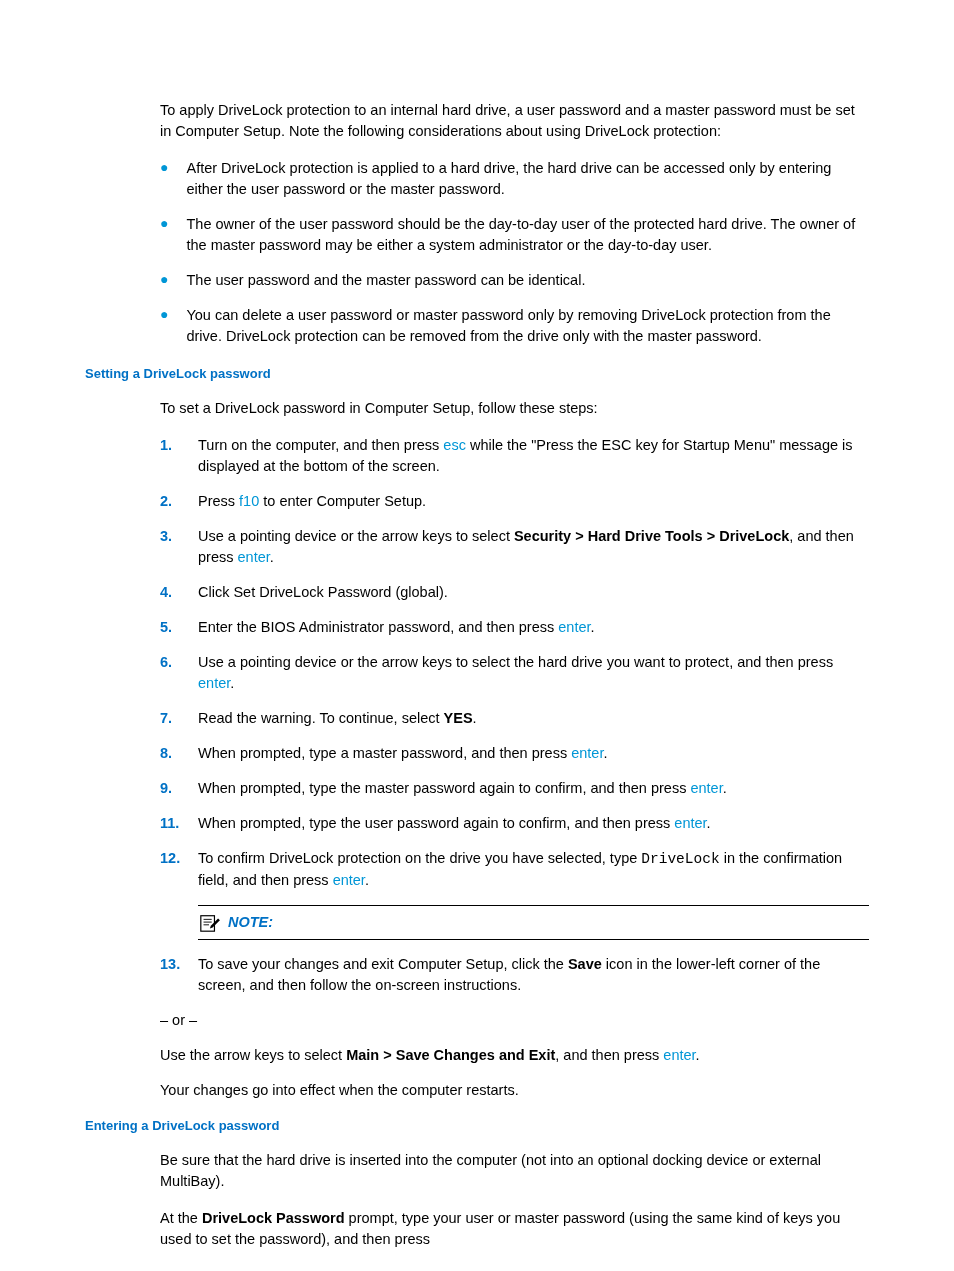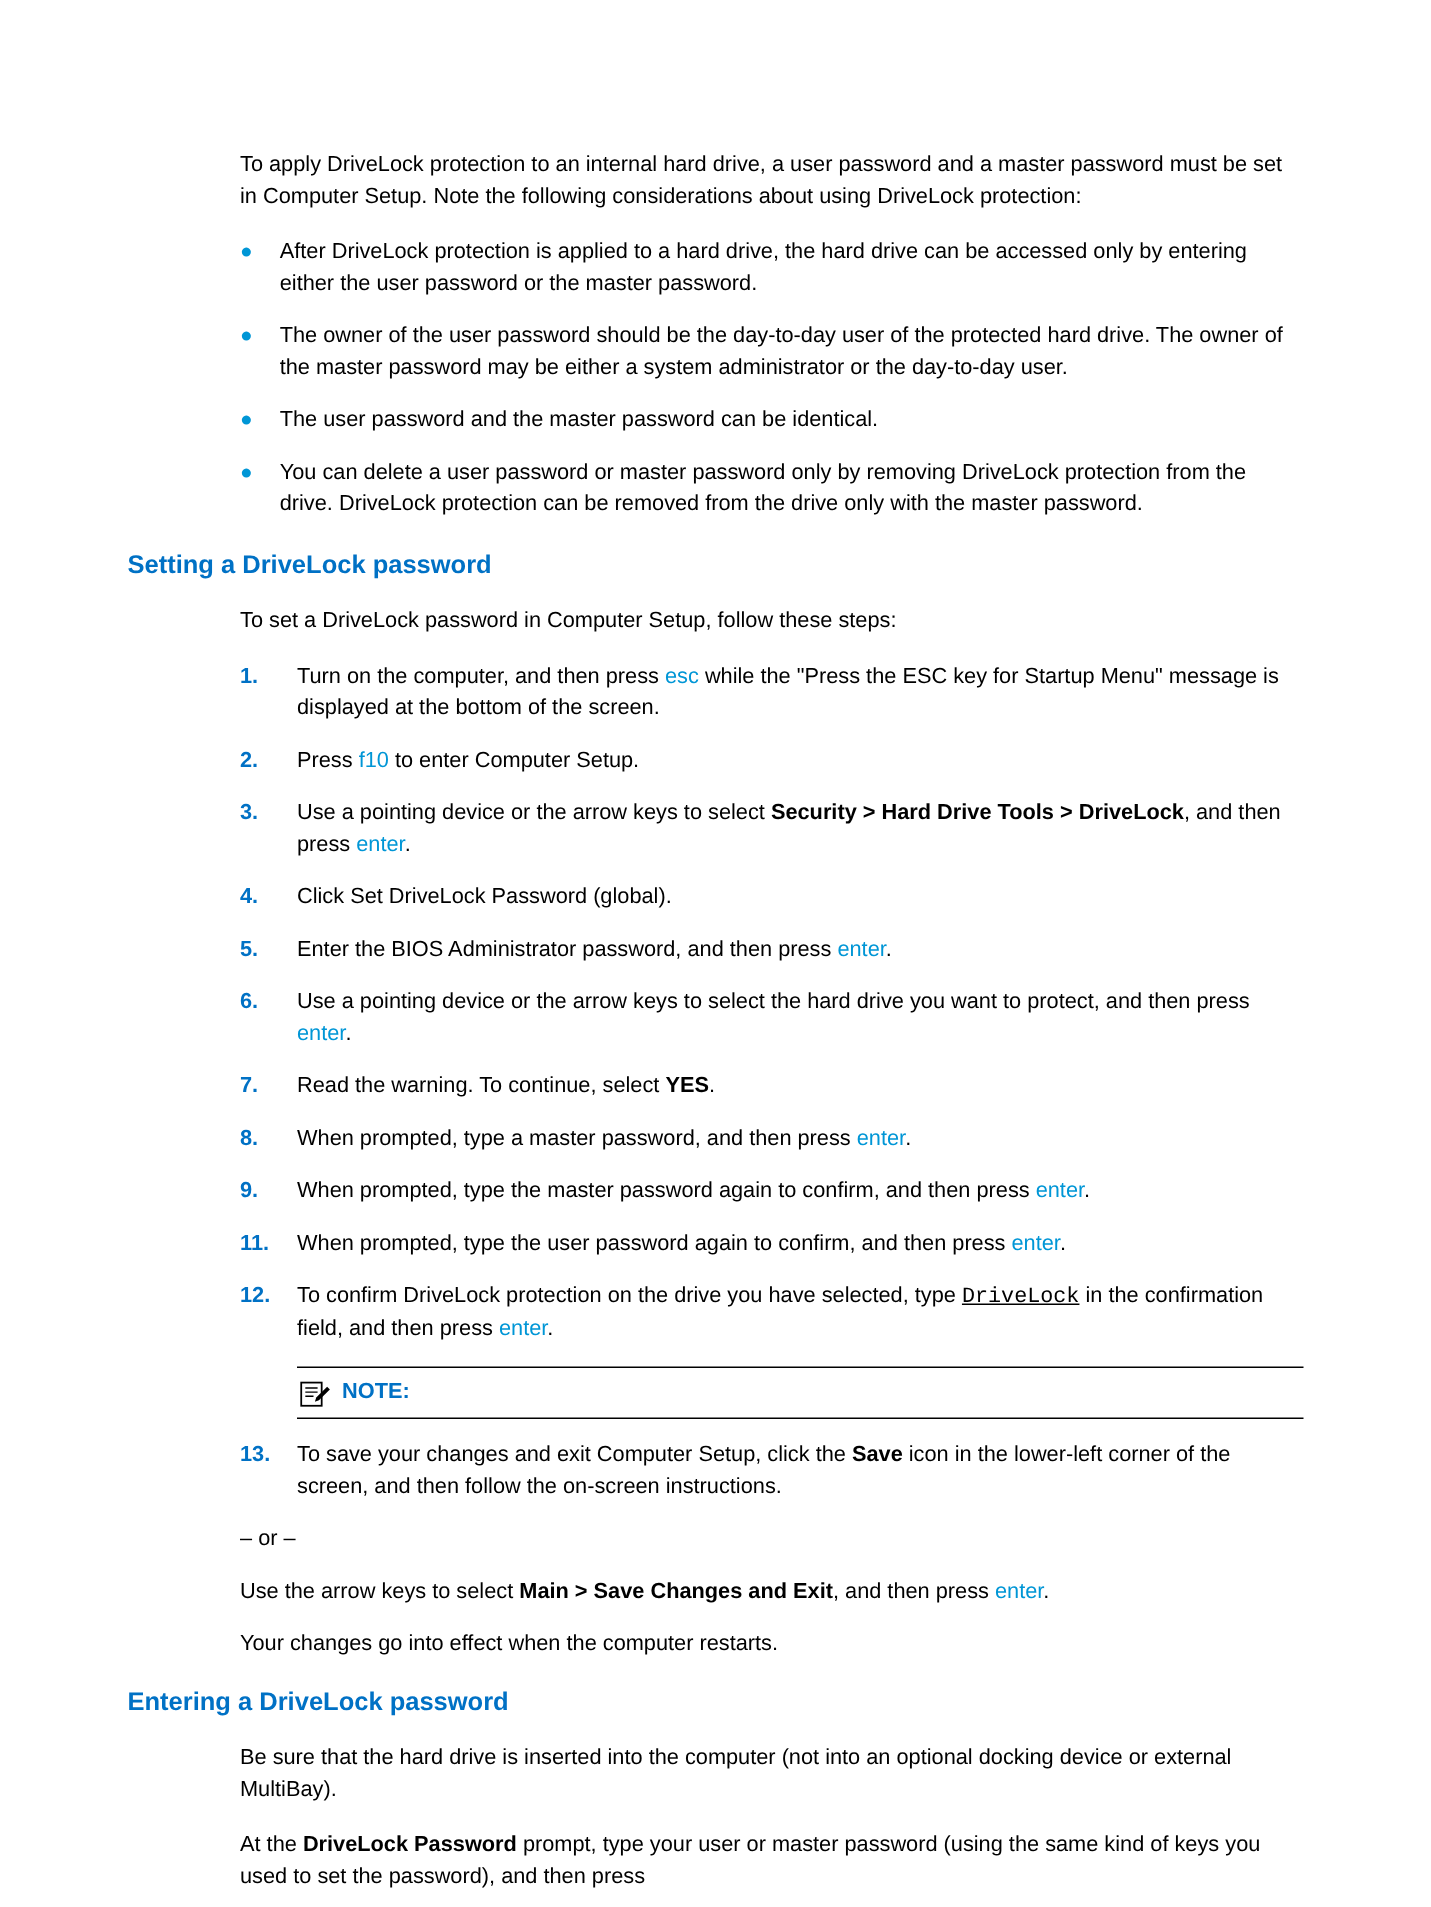--- a/index.html
+++ b/index.html
@@ -30,21 +30,21 @@
       margin-right: 18px;
       flex-shrink: 0;
       line-height: 1.4;
     }
     .bullet-text {
       flex: 1;
     }
     .section-heading {
       color: #0071c5;
       font-weight: bold;
-      font-size: 17px;
+      font-size: 13px;
       margin-bottom: 14px;
     }
     .body-para {
       margin-left: 75px;
       margin-bottom: 16px;
     }
     .step-list {
       margin-left: 75px;
     }
     .step-item {
@@ -54,29 +54,30 @@
     .step-num {
       color: #0071c5;
       font-weight: bold;
       width: 38px;
       flex-shrink: 0;
     }
     .step-text {
       flex: 1;
     }
     .key-accent { color: #0096d6; }
-    .mono { font-family: "Courier New", monospace; text-decoration: underline; }
+    .mono { font-family: "Courier New", monospace; }
     .note-box {
       margin-left: 113px;
       border-top: 1px solid #000;
       border-bottom: 1px solid #000;
       padding: 6px 0;
       margin-bottom: 14px;
       display: flex;
       align-items: center;
+      font-style: italic;
     }
     .note-icon {
       width: 22px;
       height: 20px;
       margin-right: 8px;
       flex-shrink: 0;
     }
     .note-label {
       color: #0071c5;
       font-weight: bold;

